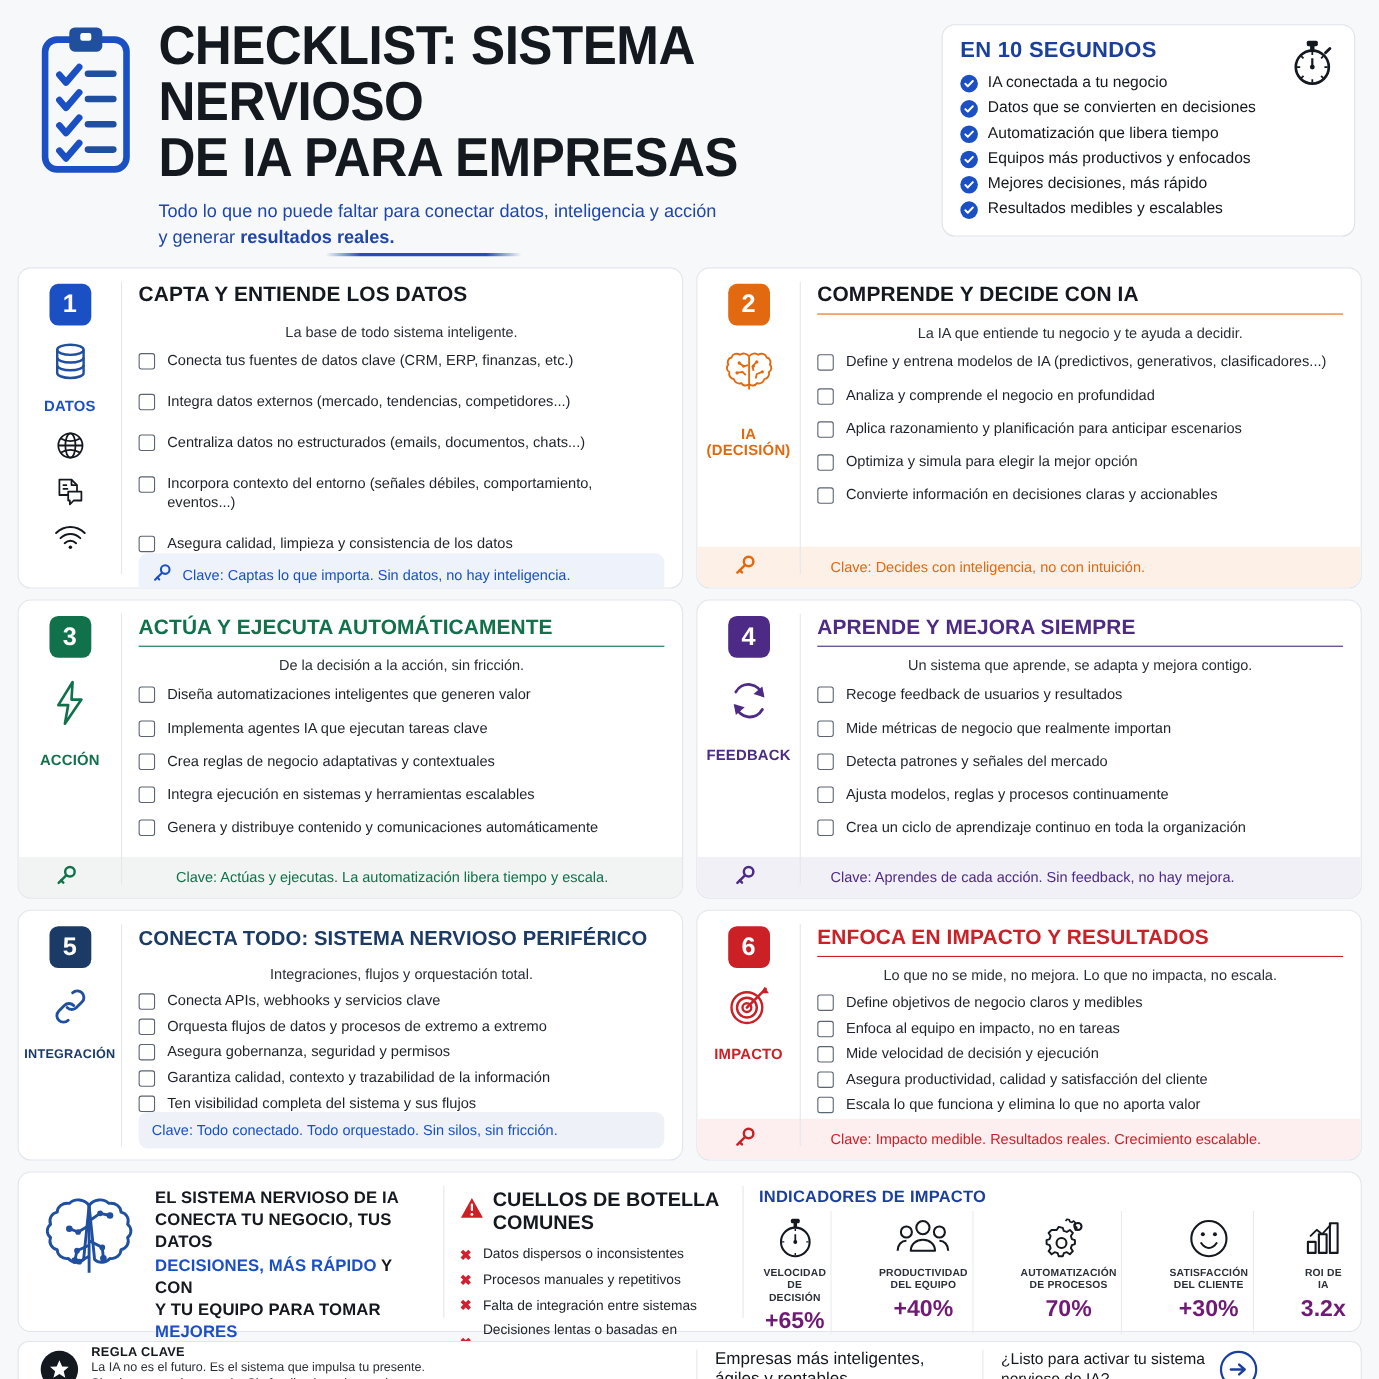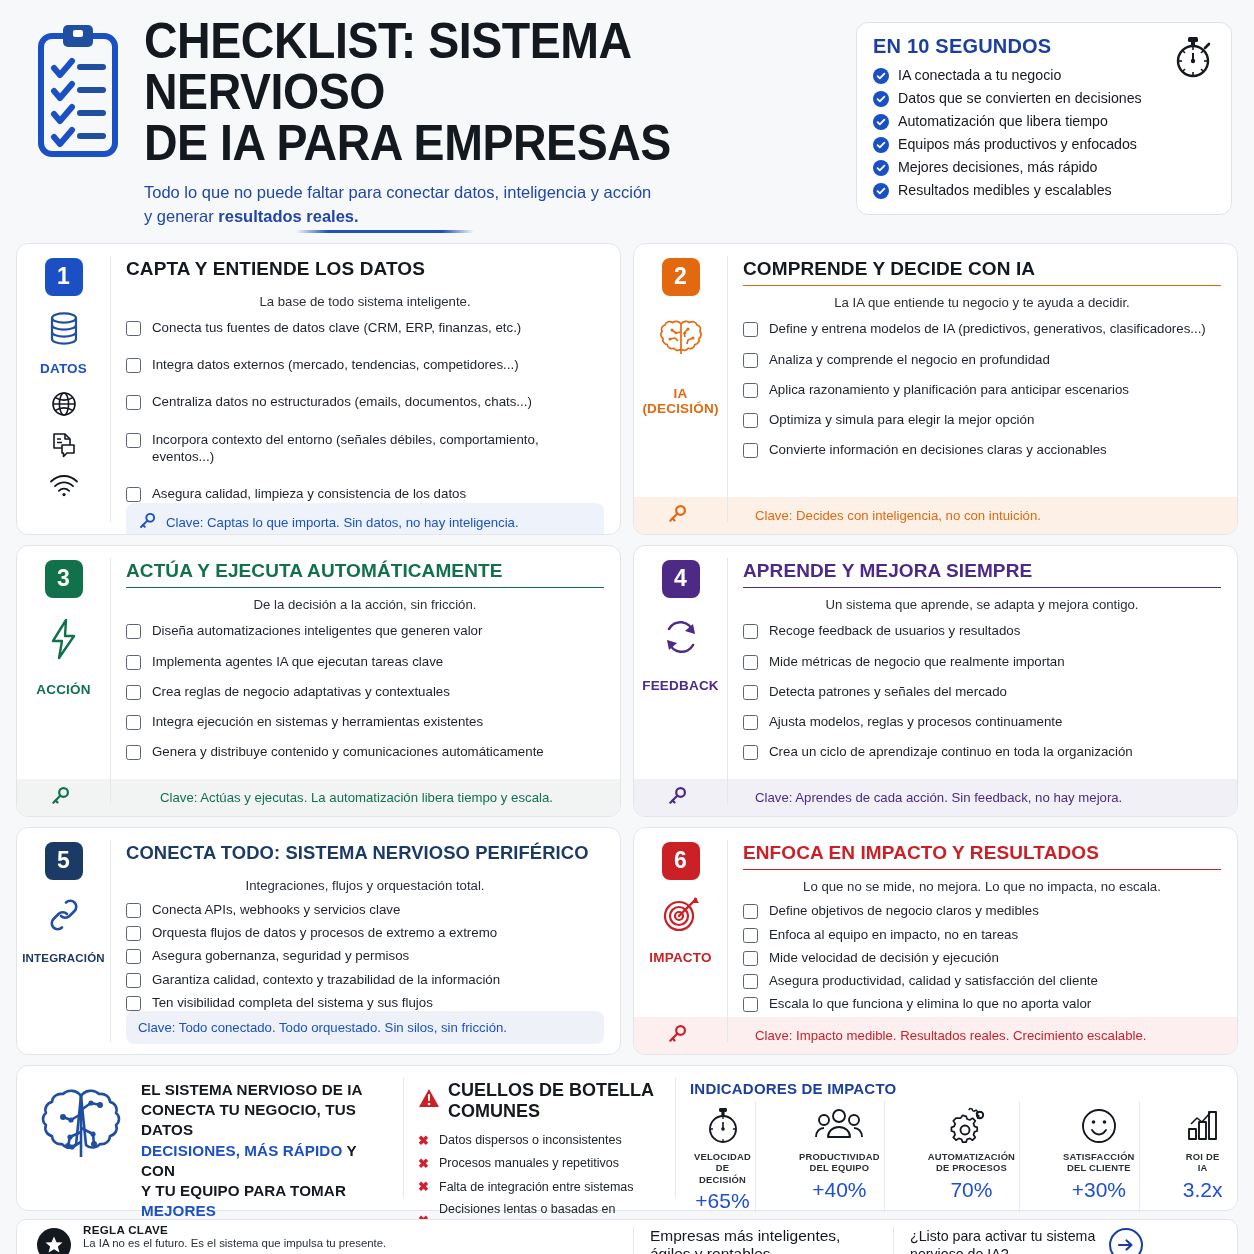--- a/index.html
+++ b/index.html
@@ -114,21 +114,21 @@
   .xmark { color:#d22030; font-size: 13px; font-weight: 900; flex:0 0 12px; }
   .kpis { flex: 1 1 auto; }
   .kpi-head { font-size: 15px; font-weight: 800; color: #1b3f9e; margin-bottom: 4px; letter-spacing:.2px;
      font-family:"Liberation Sans Narrow","Liberation Sans",sans-serif; }
   .kpi-row { display:flex; }
   .kpi { flex:1 1 0; text-align:center; padding: 4px 4px 0 4px; }
   .kpi + .kpi { border-left: 1px solid #e8ebef; padding-left: 43px; }
   .kpi-icon { height: 42px; display:flex; align-items:center; justify-content:center; }
   .kpi-label { font-size: 9.4px; font-weight: 700; color:#2a2f38; line-height:1.22; margin-top: 4px;
      font-family:"Liberation Sans Narrow","Liberation Sans",sans-serif; letter-spacing:.2px; text-transform: uppercase; }
-  .kpi-value { font-size: 21px; font-weight: 400; color:#1d4ed8; margin-top: 4px;
+  .kpi-value { font-size: 21px; font-weight: 700; color:#701a75; margin-top: 4px;
      font-family:"Liberation Sans Narrow","Liberation Sans",sans-serif; }
 
   
   .footer {
     margin: 8px 4px 0 4px; background: #fff; border: 1px solid #e2e6ec; border-radius: 10px;
     display:flex; align-items:center; padding: 8px 14px; gap: 0; min-height: 52px;
   }
   .fcol { padding: 0 16px; display:flex; align-items:center; }
   .fcol + .fcol { border-left: 1px solid #e4e7ec; }
   .star-badge { width: 34px; height:34px; border-radius:50%; background:#14181f; display:flex;align-items:center;justify-content:center; flex:0 0 34px; }
@@ -428,21 +428,21 @@
           <li>
               <span class="box"></span>
               <span>Implementa agentes IA que ejecutan tareas clave</span>
             </li>
           <li>
               <span class="box"></span>
               <span>Crea reglas de negocio adaptativas y contextuales</span>
             </li>
           <li>
               <span class="box"></span>
-              <span>Integra ejecución en sistemas y herramientas existentes</span>
+              <span>Integra ejecución en sistemas y herramientas escalables</span>
             </li>
           <li>
               <span class="box"></span>
               <span>Genera y distribuye contenido y comunicaciones automáticamente</span>
             </li>
         </ul>
         <div class="keyrow full" style="background:#f1f4f2;color:#11714b">
           <span style="position:absolute;left:33px"><svg width="20" height="20" viewBox="0 0 18 18">
                 <g fill="none" stroke="#11714b" stroke-width="2" stroke-linecap="round">
                   <circle cx="12.2" cy="5.8" r="3.9"></circle>

